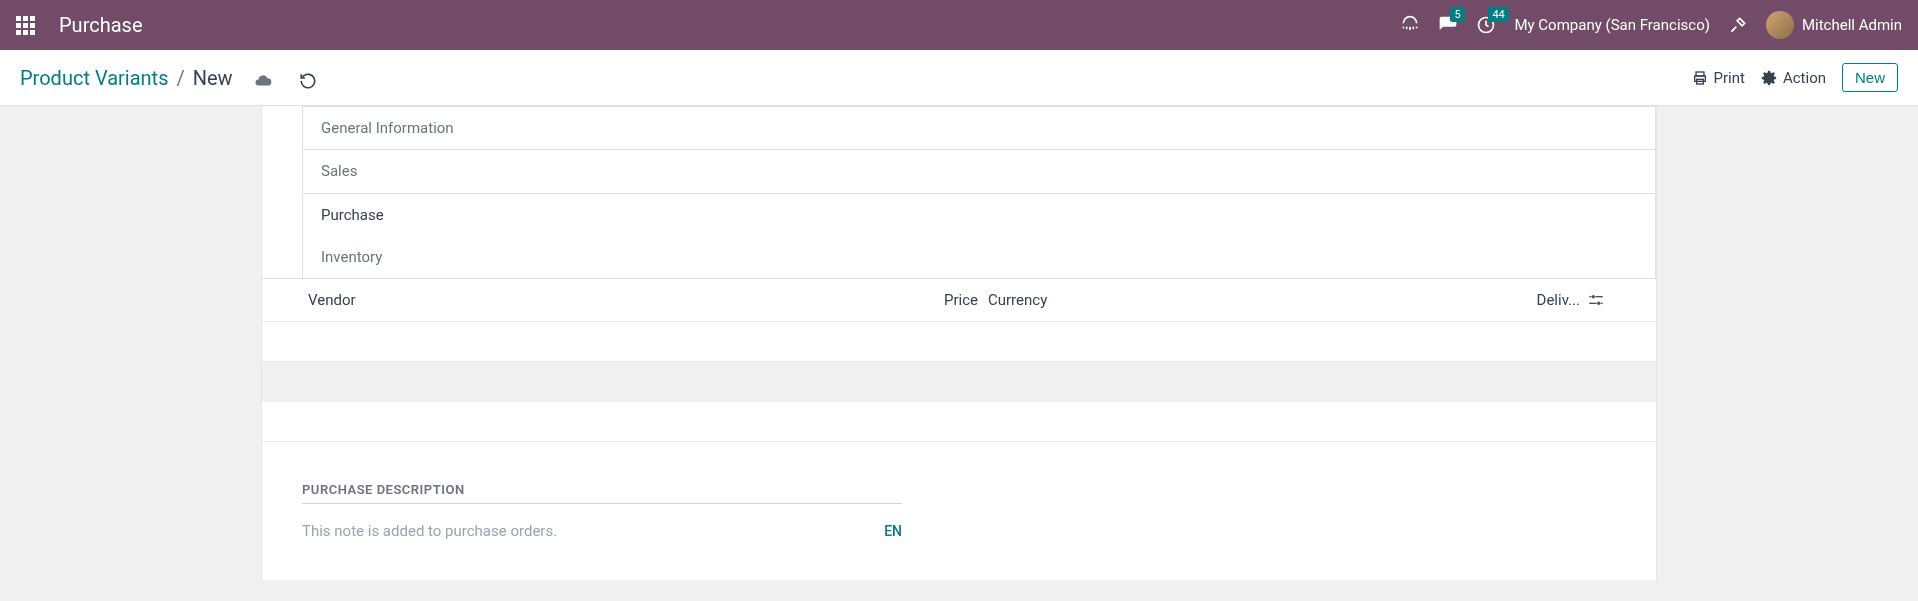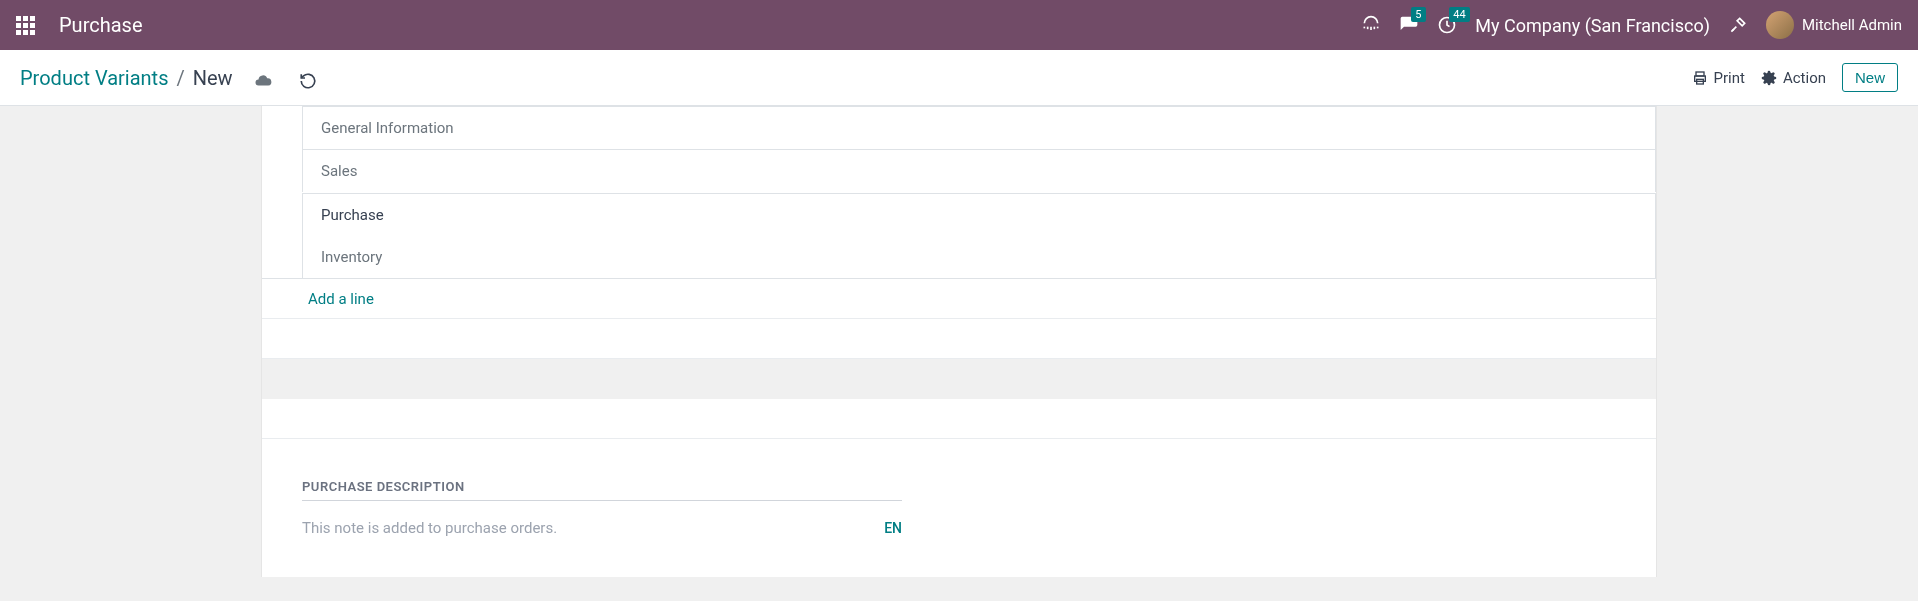--- a/index.html
+++ b/index.html
@@ -8,21 +8,21 @@
   .topnav { background: #714b67; height: 50px; display: flex; align-items: center; padding: 0 16px; color: #fff; }
   .topnav-left { display: flex; align-items: center; gap: 24px; }
   .apps-icon { display: grid; grid-template-columns: repeat(3, 5px); grid-template-rows: repeat(3, 5px); gap: 2px; cursor: pointer; }
   .apps-icon span { background: #fff; width: 5px; height: 5px; }
   .app-name { font-size: 20px; font-weight: 400; color: #fff; }
   .nav-menu { display: flex; gap: 28px; margin-left: 8px; }
   .nav-menu a { color: #e5d9e1; font-size: 15px; cursor: pointer; }
   .topnav-right { margin-left: auto; display: flex; align-items: center; gap: 18px; }
   .icon-btn { color: #fff; position: relative; cursor: pointer; display: flex; align-items: center; }
   .badge { position: absolute; top: -8px; left: 12px; background: #017e84; color: #fff; font-size: 11px; padding: 1px 4px; border-radius: 2px; line-height: 1.2; }
-  .company-name { color: #fff; font-size: 18px; }
+  .company-name { color: #fff; font-size: 15px; }
   .avatar { width: 28px; height: 28px; border-radius: 50%; background: linear-gradient(135deg,#d4a373,#8b6f47); display:inline-block; }
   .user-area { display: flex; align-items: center; gap: 8px; cursor: pointer; justify-content: center; }
   .user-name { color: #fff; font-size: 15px; }
   
   .control-bar { background: #fff; height: 56px; display: flex; align-items: center; padding: 0 20px; border-bottom: 1px solid #dee2e6; }
   .breadcrumb { display: flex; align-items: flex-end; gap: 8px; font-size: 20px; }
   .breadcrumb a { color: #017e84; cursor: pointer; }
   .breadcrumb .sep { color: #6c757d; }
   .breadcrumb .current { color: #374151; }
   .bc-icon { color: #6c757d; margin-left: 12px; cursor: pointer; }
@@ -157,24 +157,36 @@
 <div class="content">
   <div class="sheet">
 
     <div class="tabs">
       <div class="tab bordered">General Information</div>
       <div class="tab bordered">Sales</div>
       <div class="tab active">Purchase</div>
       <div class="tab bordered">Inventory</div>
     </div>
 
+    <div class="table-head">
+      <div class="col-vendor">Vendor</div>
+      <div class="col-price">Price</div>
+      <div class="col-currency">Currency</div>
+      <div class="col-gap"></div>
+      <div class="col-deliv">Deliv...</div>
+      <div class="col-opt">
+        <svg width="16" height="16" viewBox="0 0 24 24" fill="#4c4c4c">
+            <rect x="2" y="6" width="20" height="2"></rect>
+            <circle cx="8" cy="7" r="3" fill="#4c4c4c" stroke="#fff" stroke-width="1"></circle>
+            <rect x="2" y="16" width="20" height="2"></rect>
+            <circle cx="16" cy="17" r="3" fill="#4c4c4c" stroke="#fff" stroke-width="1"></circle>
+          </svg>
+      </div>
+    </div>
 
-    <div class="table-row">
-      <span class="add-line">Add a line</span>
-    </div>
     <div class="empty-row"></div>
     <div class="gray-band"></div>
     <div class="white-band"></div>
 
     <div class="section">
       <div class="section-title">PURCHASE DESCRIPTION</div>
       <div class="desc-row">
         <span class="placeholder">This note is added to purchase orders.</span>
         <span class="lang-btn">EN</span>
       </div>

